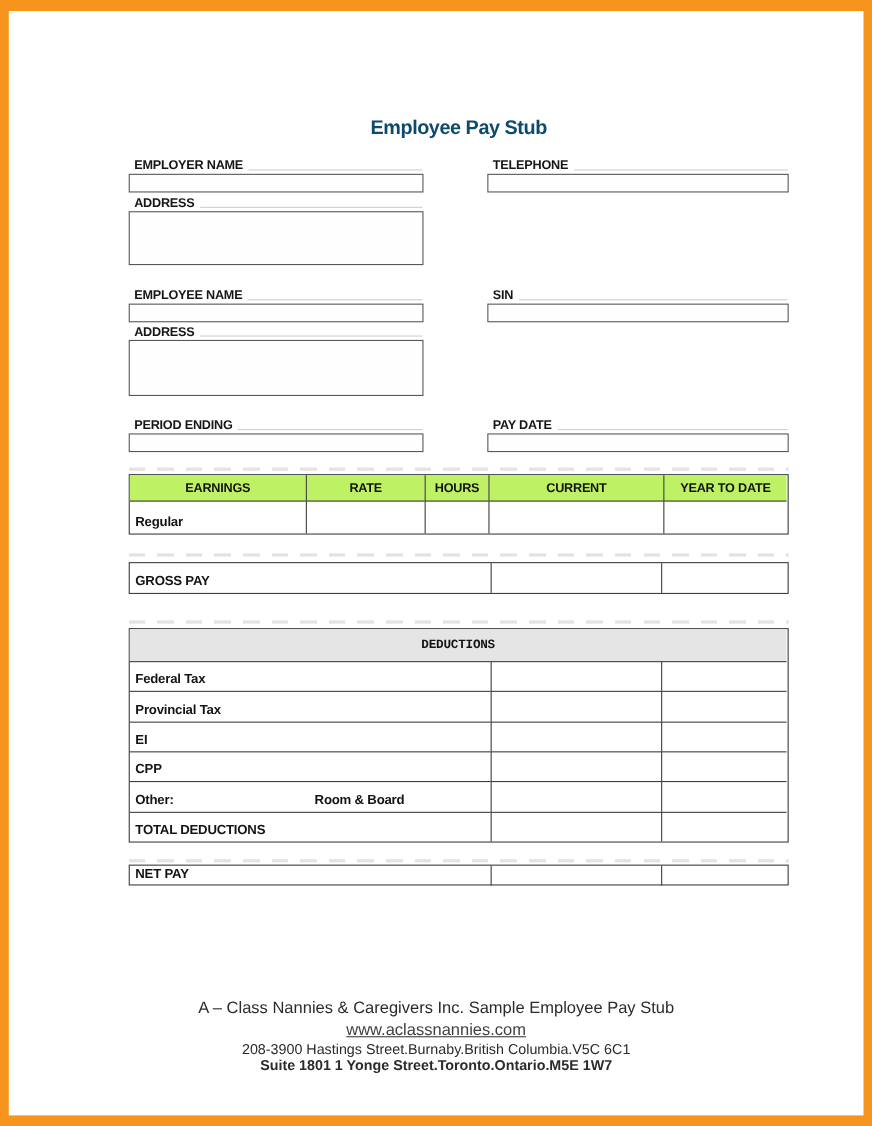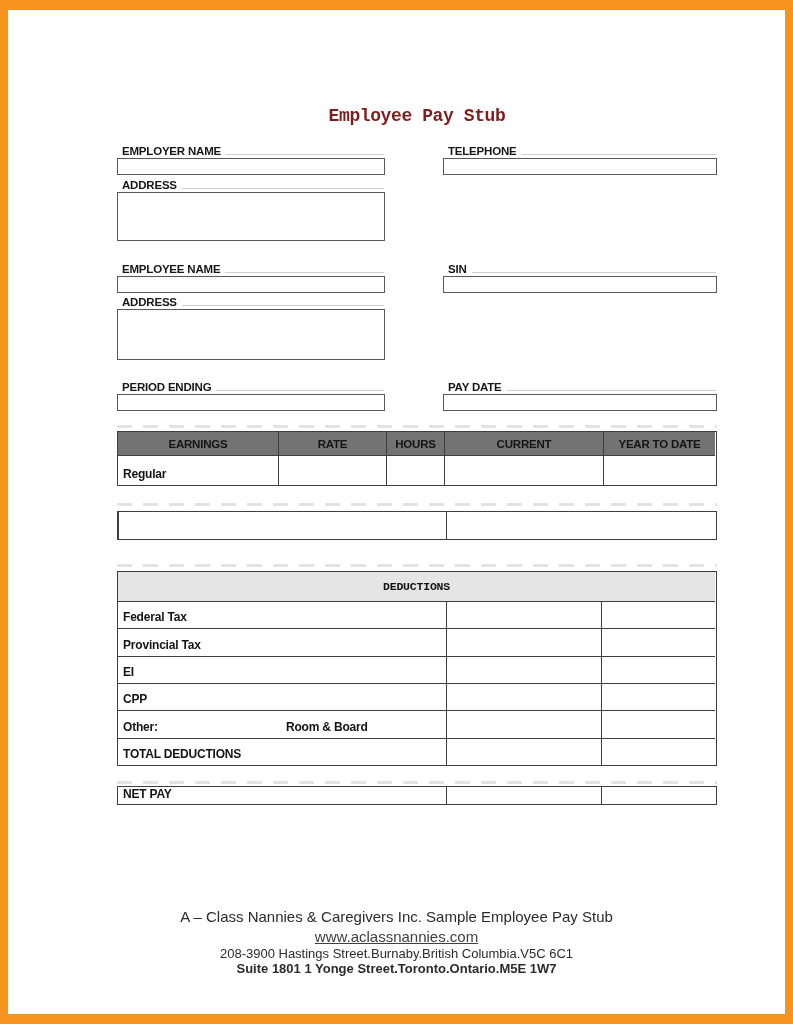--- a/index.html
+++ b/index.html
@@ -20,22 +20,21 @@
     background: #ffffff;
   }
 
   .title {
     position: absolute;
     left: 117px; top: 106px; width: 600px;
     text-align: center;
     font-size: 18px;
     font-weight: bold;
     letter-spacing: -0.4px;
-    color: #7f1d1d;
-    font-family: Liberation Mono, monospace;
+    color: #0c4a6e;
   }
 
   
   .flabel {
     position: absolute;
     display: flex;
     align-items: flex-end;
     height: 14px;
     font-size: 11.5px;
     font-weight: bold;
@@ -64,21 +63,21 @@
   
   .gtable {
     position: absolute;
     display: grid;
     border: 1.5px solid #3e3e3e;
     background: #fff;
     font-size: 12px;
     color: #141414;
   }
   .hc {
-    background: #737373;
+    background: #bef264;
     display: flex;
     align-items: center;
     justify-content: center;
     font-weight: bold;
     font-size: 11.5px;
     letter-spacing: -0.2px;
     border-bottom: 1px solid #3e3e3e;
   }
   .bc {
     display: flex;
@@ -195,20 +194,21 @@
     <div class="hc bl">YEAR TO DATE</div>
 
     <div class="bc">Regular</div>
     <div class="bc bl empty"></div>
     <div class="bc bl empty"></div>
     <div class="bc bl empty"></div>
     <div class="bc bl empty"></div>
   </div>
 
   <div class="gtable" style="left:117px; top:511px; width:600px; height:29px; grid-template-columns:328px 155px 114px; grid-template-rows:1fr;">
+    <div class="bc">GROSS PAY</div>
     <div class="bc bl empty"></div>
     <div class="bc bl empty"></div>
   </div>
 
   <div class="gtable" style="left:117px; top:571px; width:600px; height:195px; grid-template-columns:328px 155px 114px; grid-template-rows:29px repeat(6, 1fr);">
     <div class="dhead">DEDUCTIONS</div>
 
     <div class="bc bt">Federal Tax</div>
     <div class="bc bt bl empty"></div>
     <div class="bc bt bl empty"></div>

